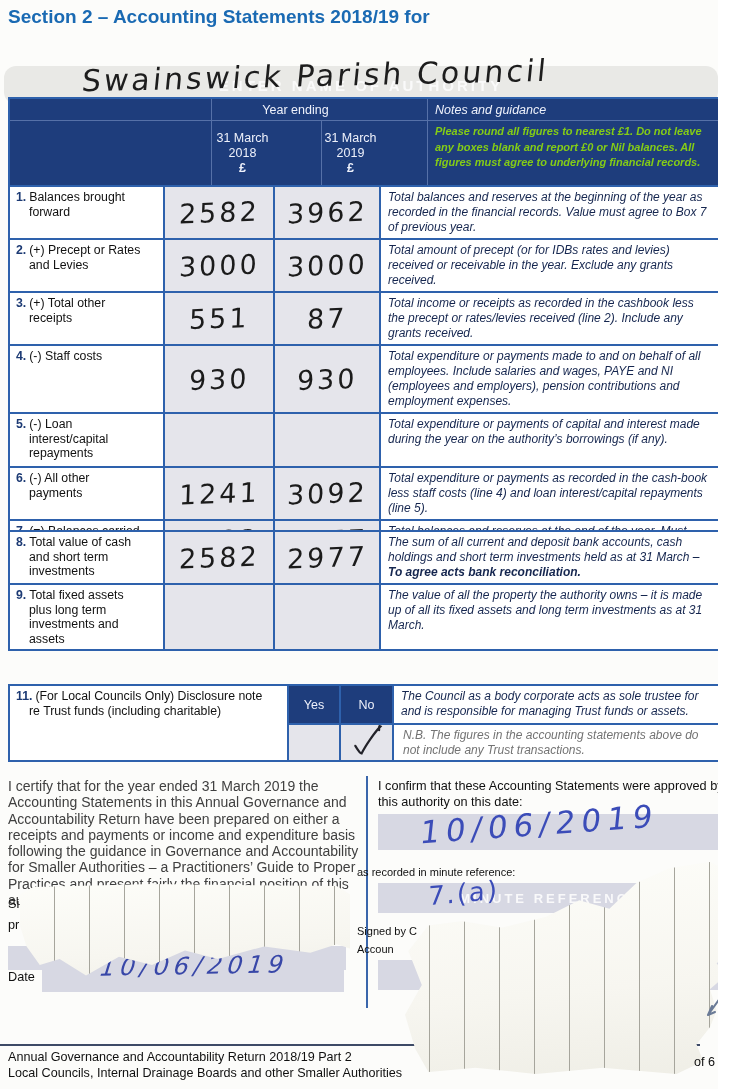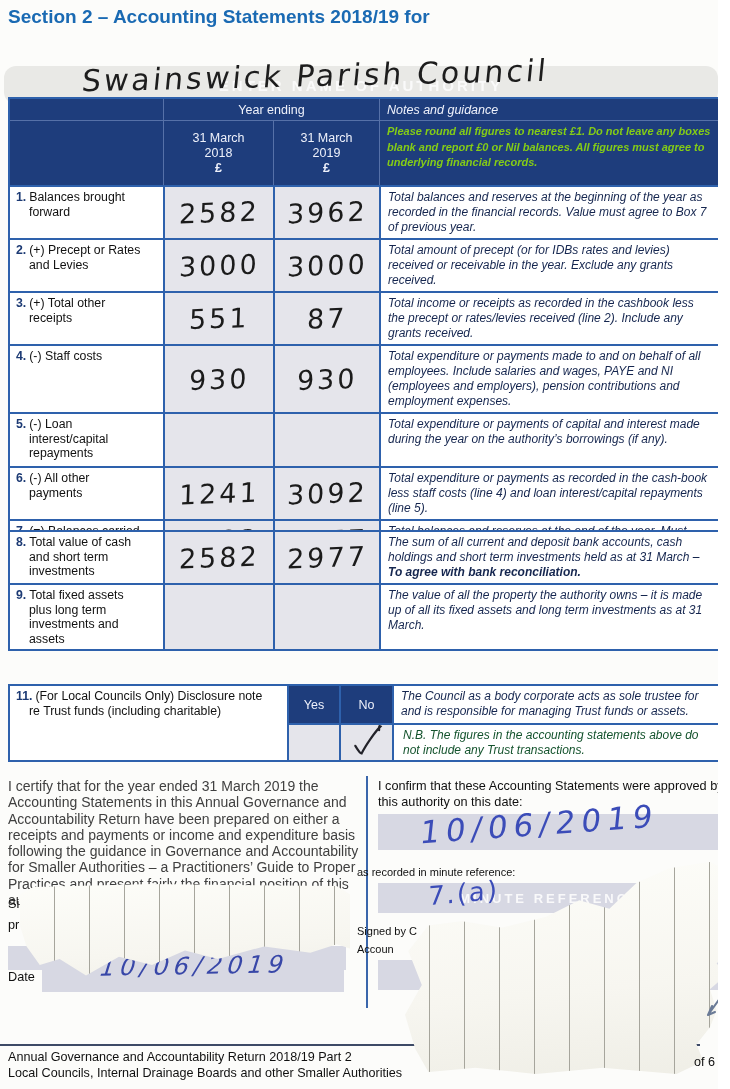--- a/index.html
+++ b/index.html
@@ -10,21 +10,21 @@
   .name-band{position:absolute;left:4px;top:34px;width:714px;height:38px;background:#e9e9e6;border-radius:12px;margin-top:32px;}
   .wm{position:absolute;left:0;top:0;width:100%;height:100%;display:flex;align-items:center;justify-content:center;
       color:#ffffff;font-weight:bold;letter-spacing:3px;font-size:15px;opacity:.8;}
   .name-hw{position:absolute;left:78px;top:-8px;font-size:30px;color:#1d1d1d;white-space:nowrap;
       transform:rotate(-1.3deg) skewX(-7deg);letter-spacing:3px;font-family:"DejaVu Sans",sans-serif;}
   
   .t{position:absolute;left:8px;width:714px;border:2px solid #2e61ac;box-sizing:border-box;background:#fff;}
   .t1{top:97px;} .t2{top:530px;} 
   .thr1{display:grid;grid-template-columns:153px 216px 1fr;background:#1e3d7c;height:21px;}
   .thr2{display:grid;grid-template-columns:153px 110px 106px 1fr;background:#1e3d7c;height:64px;border-top:1px solid #5671a8;}
-  .hc{color:#eef1fb;font-size:12.5px;box-sizing:border-box;border-left:1px solid #5671a8;}
+  .hc{color:#eef1fb;font-size:12.5px;box-sizing:border-box;border-left:1px solid #5671a8;margin-left:48px;}
   .hc:first-child{border-left:none;}
   .hc-span{display:flex;align-items:center;justify-content:center;}
   .hc-notes{display:flex;align-items:center;padding-left:7px;font-style:italic;}
   .ycol{display:flex;flex-direction:column;align-items:center;justify-content:center;line-height:15px;}
   .ycol .pound{font-weight:bold;}
   .notes-instr{font-style:italic;font-size:11px;line-height:15.5px;padding:3px 7px;color:#84cc16;font-weight:bold;}
   .tr{display:grid;grid-template-columns:153px 110px 106px 1fr;border-top:2px solid #2e61ac;box-sizing:border-box;}
   .c{box-sizing:border-box;border-left:2px solid #2e61ac;padding:3px 18px;}
   .c:first-child{border-left:none;}
   .lbl{font-size:12.3px;line-height:14.5px;padding-left:6px;}
@@ -37,21 +37,21 @@
        font-family:"DejaVu Sans",sans-serif;transform:rotate(-2deg) skewX(-4deg);}
   
   .t3{position:absolute;left:8px;top:684px;width:714px;border:2px solid #2e61ac;box-sizing:border-box;background:#fff;
       display:grid;grid-template-columns:277px 52px 53px 1fr;grid-template-rows:37px 37px;}
   .desc{grid-row:1/3;border-left:none;}
   .ynh{background:#1e3d7c;color:#eef1fb;font-size:12.5px;display:flex;align-items:center;justify-content:center;
        border-left:2px solid #2e61ac;box-sizing:border-box;}
   .ync{background:#e5e5eb;border-left:2px solid #2e61ac;border-top:2px solid #2e61ac;box-sizing:border-box;
        display:flex;align-items:center;justify-content:center;}
   .n1{border-left:2px solid #2e61ac;box-sizing:border-box;}
-  .n2{border-left:2px solid #2e61ac;border-top:2px solid #2e61ac;box-sizing:border-box;color:#14532d;padding-left:9px;}
+  .n2{border-left:2px solid #2e61ac;border-top:2px solid #2e61ac;box-sizing:border-box;color:#737373;padding-left:9px;}
   .tick{transform:rotate(6deg);margin-top:-6px;}
   
   .cert-divider{position:absolute;left:366px;top:776px;width:2px;height:232px;background:#3a66ab;}
   .certL{position:absolute;left:8px;top:778px;width:352px;font-size:14px;line-height:16.3px;color:#404040;}
   .frag{position:absolute;font-size:12.7px;color:#101010;}
   .fieldbar{position:absolute;background:#d7d8e3;z-index:1;}
   .fieldbar .wm2{position:absolute;left:0;top:0;width:100%;height:100%;display:flex;align-items:center;justify-content:center;
       color:#fff;font-weight:bold;font-size:13px;letter-spacing:3px;opacity:.85;}
   .certR{position:absolute;left:378px;top:778px;width:346px;font-size:12.7px;line-height:16.3px;color:#101010;}
   .rlabel{position:absolute;left:357px;font-size:11px;color:#101010;}
@@ -198,21 +198,21 @@
     <div class="tr" style="min-height:50px;border-top:none">
       <div class="c lbl">
           <span class="inner"><span class="num">8.</span><span>Total value of cash and short term investments</span></span>
         </div>
       <div class="c val">
           <span class="hwn">2582</span>
         </div>
       <div class="c val">
           <span class="hwn">2977</span>
         </div>
-      <div class="c notes"><span>The sum of all current and deposit bank accounts, cash holdings and short term investments held as at 31 March – </span><span class="b">To agree with bank reconciliation.</span></div>
+      <div class="c notes"><span>The sum of all current and deposit bank accounts, cash holdings and short term investments held as at 31 March – </span><span class="b">To agree acts bank reconciliation.</span></div>
     </div>
     <div class="tr" style="min-height:50px">
       <div class="c lbl">
           <span class="inner"><span class="num">9.</span><span>Total fixed assets plus long term investments and assets</span></span>
         </div>
       <div class="c val">
           <span class="hwn"></span>
         </div>
       <div class="c val">
           <span class="hwn"></span>

